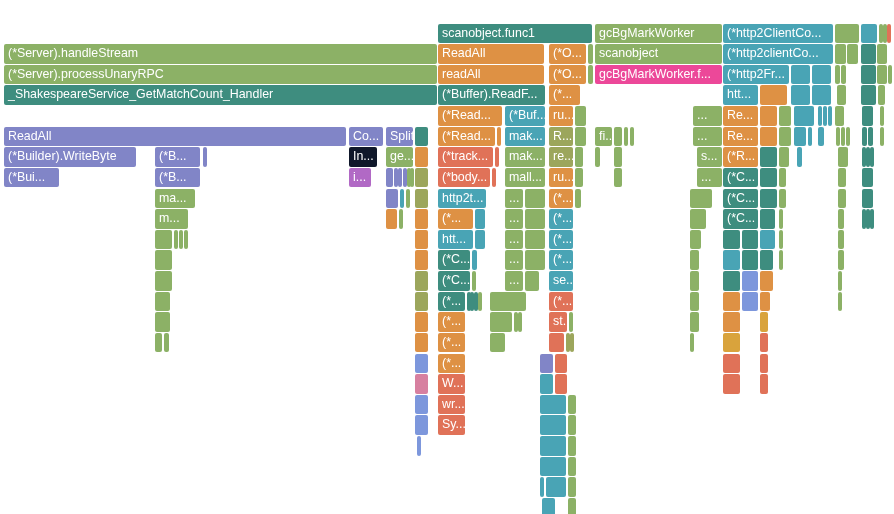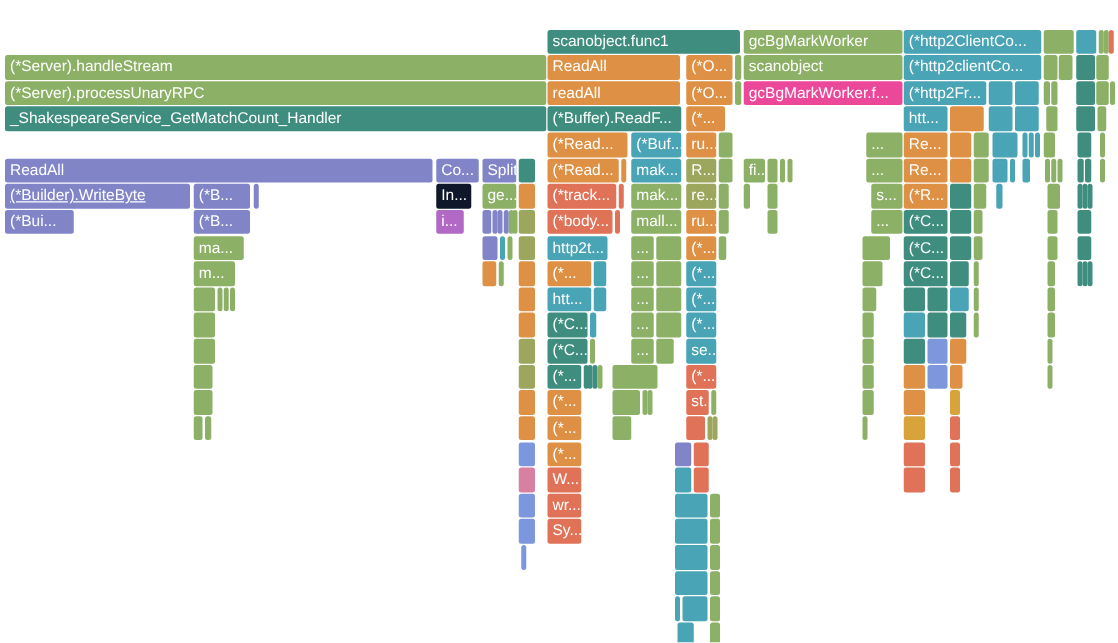--- a/index.html
+++ b/index.html
@@ -93,21 +93,21 @@
     <div class="frame" style="left: 779px; top: 126.72px; width: 12px; height: 19.5px; background: rgb(140, 177, 102);"></div>
     <div class="frame" style="left: 794px; top: 126.72px; width: 12px; height: 19.5px; background: rgb(73, 164, 181);"></div>
     <div class="frame" style="left: 808px; top: 126.72px; width: 3px; height: 19.5px; background: rgb(73, 164, 181);"></div>
     <div class="frame" style="left: 818px; top: 126.72px; width: 6px; height: 19.5px; background: rgb(73, 164, 181);"></div>
     <div class="frame" style="left: 836px; top: 126.72px; width: 4px; height: 19.5px; background: rgb(140, 177, 102);"></div>
     <div class="frame" style="left: 841px; top: 126.72px; width: 4px; height: 19.5px; background: rgb(140, 177, 102);"></div>
     <div class="frame" style="left: 846px; top: 126.72px; width: 3px; height: 19.5px; background: rgb(140, 177, 102);"></div>
     <div class="frame" style="left: 862px; top: 126.72px; width: 5px; height: 19.5px; background: rgb(62, 141, 127);"></div>
     <div class="frame" style="left: 868px; top: 126.72px; width: 5px; height: 19.5px; background: rgb(62, 141, 127);"></div>
     <div class="frame" style="left: 880px; top: 126.72px; width: 4px; height: 19.5px; background: rgb(140, 177, 102);"></div>
-    <div class="frame" title="(*Builder).WriteByte" style="left: 4px; top: 147.34px; width: 148px; height: 19.5px; background: rgb(129, 133, 199); text-decoration: underline;">(*Builder).WriteByte</div>
+    <div class="frame" title="(*Builder).WriteByte" style="left: 4px; top: 147.34px; width: 132px; height: 19.5px; background: rgb(129, 133, 199);">(*Builder).WriteByte</div>
     <div class="frame" title="(*B..." style="left: 155px; top: 147.34px; width: 45px; height: 19.5px; background: rgb(129, 133, 199);">(*B...</div>
     <div class="frame" style="left: 203px; top: 147.34px; width: 4px; height: 19.5px; background: rgb(129, 133, 199);"></div>
     <div class="frame" title="In..." style="left: 349px; top: 147.34px; width: 28px; height: 19.5px; background: #0f172a;">In...</div>
     <div class="frame" title="ge..." style="left: 386px; top: 147.34px; width: 27px; height: 19.5px; background: rgb(140, 177, 102);">ge...</div>
     <div class="frame" style="left: 415px; top: 147.34px; width: 13px; height: 19.5px; background: rgb(222, 145, 68);"></div>
     <div class="frame" title="(*track..." style="left: 438px; top: 147.34px; width: 55px; height: 19.5px; background: rgb(224, 114, 88);">(*track...</div>
     <div class="frame" style="left: 495px; top: 147.34px; width: 3px; height: 19.5px; background: rgb(224, 114, 88);"></div>
     <div class="frame" title="mak..." style="left: 505px; top: 147.34px; width: 40px; height: 19.5px; background: rgb(140, 177, 102);">mak...</div>
     <div class="frame" title="re..." style="left: 549px; top: 147.34px; width: 24px; height: 19.5px; background: rgb(156, 166, 92);">re...</div>
     <div class="frame" style="left: 575px; top: 147.34px; width: 8px; height: 19.5px; background: rgb(140, 177, 102);"></div>

